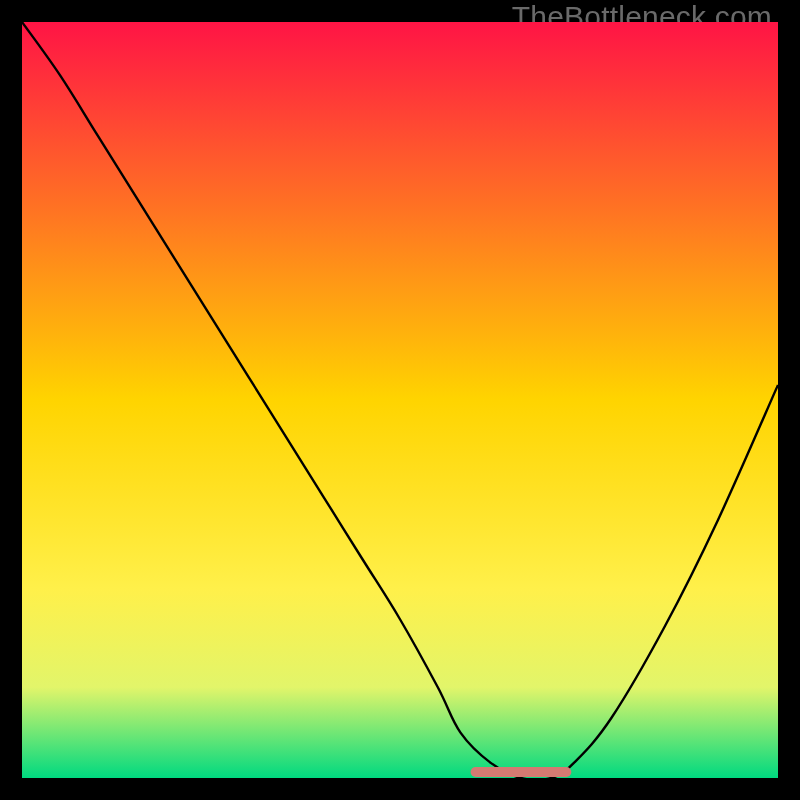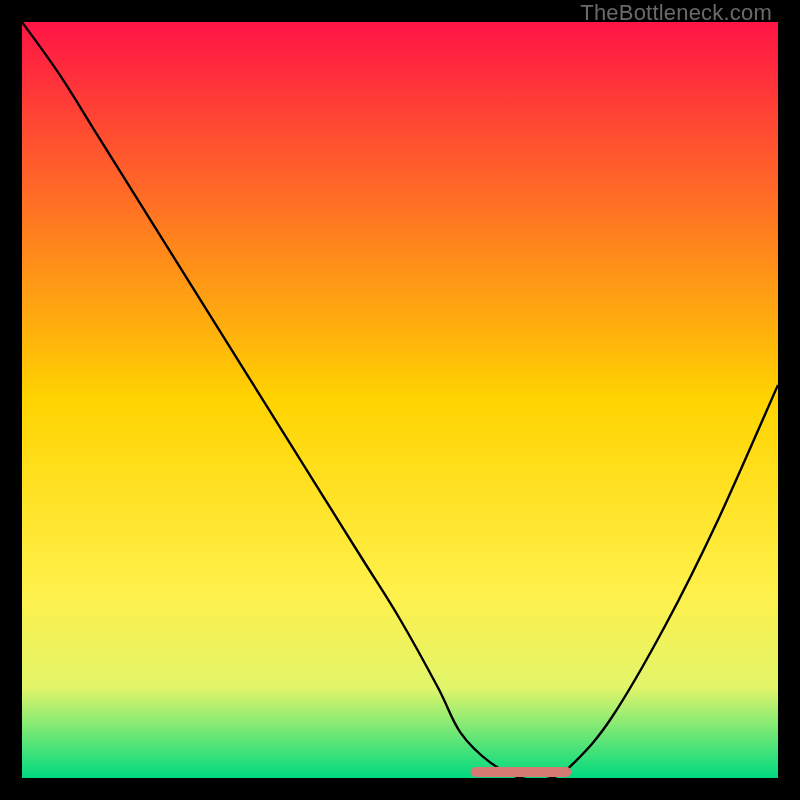--- a/index.html
+++ b/index.html
@@ -22,21 +22,21 @@
     width: 756px;
     height: 756px;
     overflow: hidden;
   }
   .watermark {
     position: absolute;
     top: 0;
     right: 28px;
     color: #6a6a6a;
     font-family: Arial, Helvetica, sans-serif;
-    font-size: 22px;
+    font-size: 30px;
     font-weight: 400;
     letter-spacing: 0.2px;
     user-select: none;
   }
   svg { display: block; }
 </style>
 </head>
 <body>
 
 <div class="frame">

